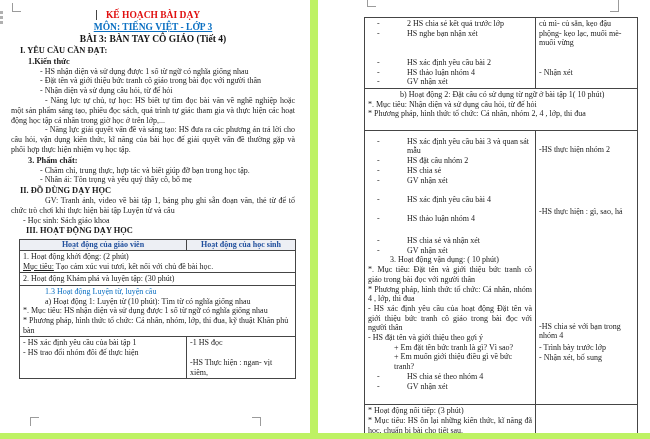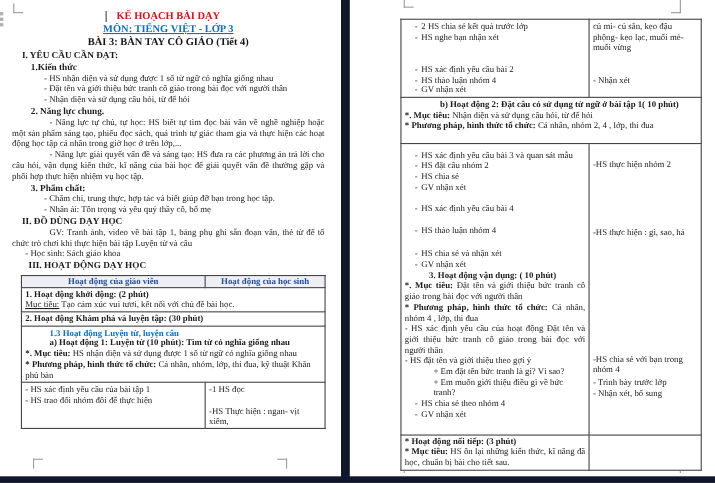--- a/index.html
+++ b/index.html
@@ -1,18 +1,18 @@
 <!DOCTYPE html>
 <html><head>
 <meta charset="utf-8">
 <style>
   * { margin:0; padding:0; box-sizing:border-box; }
   html,body { width:650px; height:439px; }
   body { background:#dcdcdc; font-family:"Liberation Serif","DejaVu Serif",serif; color:#1b1b1b; overflow:hidden; }
-  .canvas { position:relative; width:650px; height:439px; background:#0f172a; }
+  .canvas { position:relative; width:650px; height:439px; background:#bef264; }
   .page { position:absolute; top:0; height:433px; background:#ffffff; overflow:hidden; }
   .page1 { left:0; width:310px; }
   .page2 { left:318px; width:332px; }
 
   
   .mark { position:absolute; width:9px; height:9px; }
   .mark.tl { border-left:1px solid #9b9b9b; border-bottom:1px solid #9b9b9b; }
   .mark.tr { border-right:1px solid #9b9b9b; border-bottom:1px solid #9b9b9b; }
   .mark.bl { border-left:1px solid #9b9b9b; border-top:1px solid #9b9b9b; }
   .mark.br { border-right:1px solid #9b9b9b; border-top:1px solid #9b9b9b; }
@@ -27,35 +27,35 @@
   .tt1 { color:#e01010; }
   .tt2 { color:#0a6fc2; text-decoration:underline; }
   .tt3 { color:#141414; }
   .h { font-weight:bold; font-size:8.4px; margin-top:1px; }
   .ind9  { margin-left:9px; }
   .ind12 { margin-left:12px; }
   .ind15 { margin-left:15px; }
   .ind17 { margin-left:17px; }
   .ind29 { margin-left:29px; }
   .para { text-indent:34px; text-align:justify; }
-  .b { font-weight:bold; }
+  .b { font-weight:normal; }
   .u { text-decoration:underline; }
   .blue { color:#0a6fc2; }
 
   table { border-collapse:collapse; table-layout:fixed; background:#fff; }
   td { border:1px solid #454545; vertical-align:top; font-size:8px; line-height:9.7px; padding:1px 3px; }
   .tbl1 { margin-left:8px; margin-top:3px; width:276px;border-radius:27px; }
   .tbl1 .c1 { width:167px; } .tbl1 .c2 { width:109px; }
   .thead td { text-align:center; font-weight:bold; color:#1f4e9c; background:#edeff4; padding:0 2px; }
   .tbl2 { position:absolute; left:46px; top:17px; width:273px; }
   .tbl2 .c1 { width:171px; } .tbl2 .c2 { width:102px; }
 
   .li { display:flex; }
   .li .m { width:15px; padding-left:9px; flex:none; }
-  .li .t { flex:1; }
+  .li .t { flex:1;margin-left:24px; }
   .sp10 { height:9.7px; } .sp19 { height:19.4px; } .sp12 { height:12px; }
   .ind22 { margin-left:22px; } .ind26 { margin-left:26px; } .ind32 { margin-left:32px; }
   .relcell { position:relative; }
   .abs { position:absolute; left:3px; right:2px; }
   .just { text-align:justify; }
 </style>
 </head>
 <body>
 
 <div class="canvas">
@@ -74,21 +74,20 @@
     <div class="p1c">
       <div class="tt tt1">KẾ HOẠCH BÀI DẠY</div>
       <div class="tt tt2">MÔN: TIẾNG VIỆT - LỚP 3</div>
       <div class="tt tt3">BÀI 3: BÀN TAY CÔ GIÁO  (Tiết 4)</div>
 
       <div class="h ind9">I. YÊU CẦU CẦN ĐẠT:</div>
       <div class="h ind17">1.Kiến thức</div>
       <div class="ind29">- HS nhận diện và sử dụng được 1 số từ ngữ có nghĩa giống nhau</div>
       <div class="ind29">- Đặt tên và giới thiệu  bức tranh cô giáo trong bài đọc với người thân</div>
       <div class="ind29">- Nhận diện và sử dụng câu hỏi, từ để hỏi</div>
-      <div class="h ind17">2. Năng lực chung.</div>
       <div class="para">- Năng lực tự chủ, tự học: HS biết tự tìm đọc bài văn về nghề nghiệp hoặc một sản phẩm sáng tạo, phiếu đọc sách, quá trình tự giác tham gia và thực hiện các hoạt động học tập cá nhân trong giờ học ở trên lớp,...</div>
       <div class="para">- Năng lực giải quyết vấn đề và sáng tạo: HS đưa ra các phương án trả lời cho câu hỏi, vận dụng kiến thức, kĩ năng của bài học để giải quyết vấn đề thường gặp và phối hợp thực hiện nhiệm vụ học tập.</div>
       <div class="h ind17">3. Phẩm chất:</div>
       <div class="ind29">- Chăm chỉ, trung thực, hợp tác và biết giúp đỡ bạn trong học tập.</div>
       <div class="ind29">- Nhân ái: Tôn trọng và yêu quý thầy cô, bố mẹ</div>
 
       <div class="h ind9">II. ĐỒ DÙNG DẠY HỌC</div>
       <div class="para">GV: Tranh ảnh, video về bài tập 1, bảng phụ ghi sẵn đoạn văn, thẻ từ để tổ chức trò chơi khi thực hiện bài tập Luyện từ và câu</div>
       <div class="ind12">- Học sinh: Sách giáo khoa</div>
       <div class="h ind15">III. HOẠT ĐỘNG DẠY HỌC</div>

